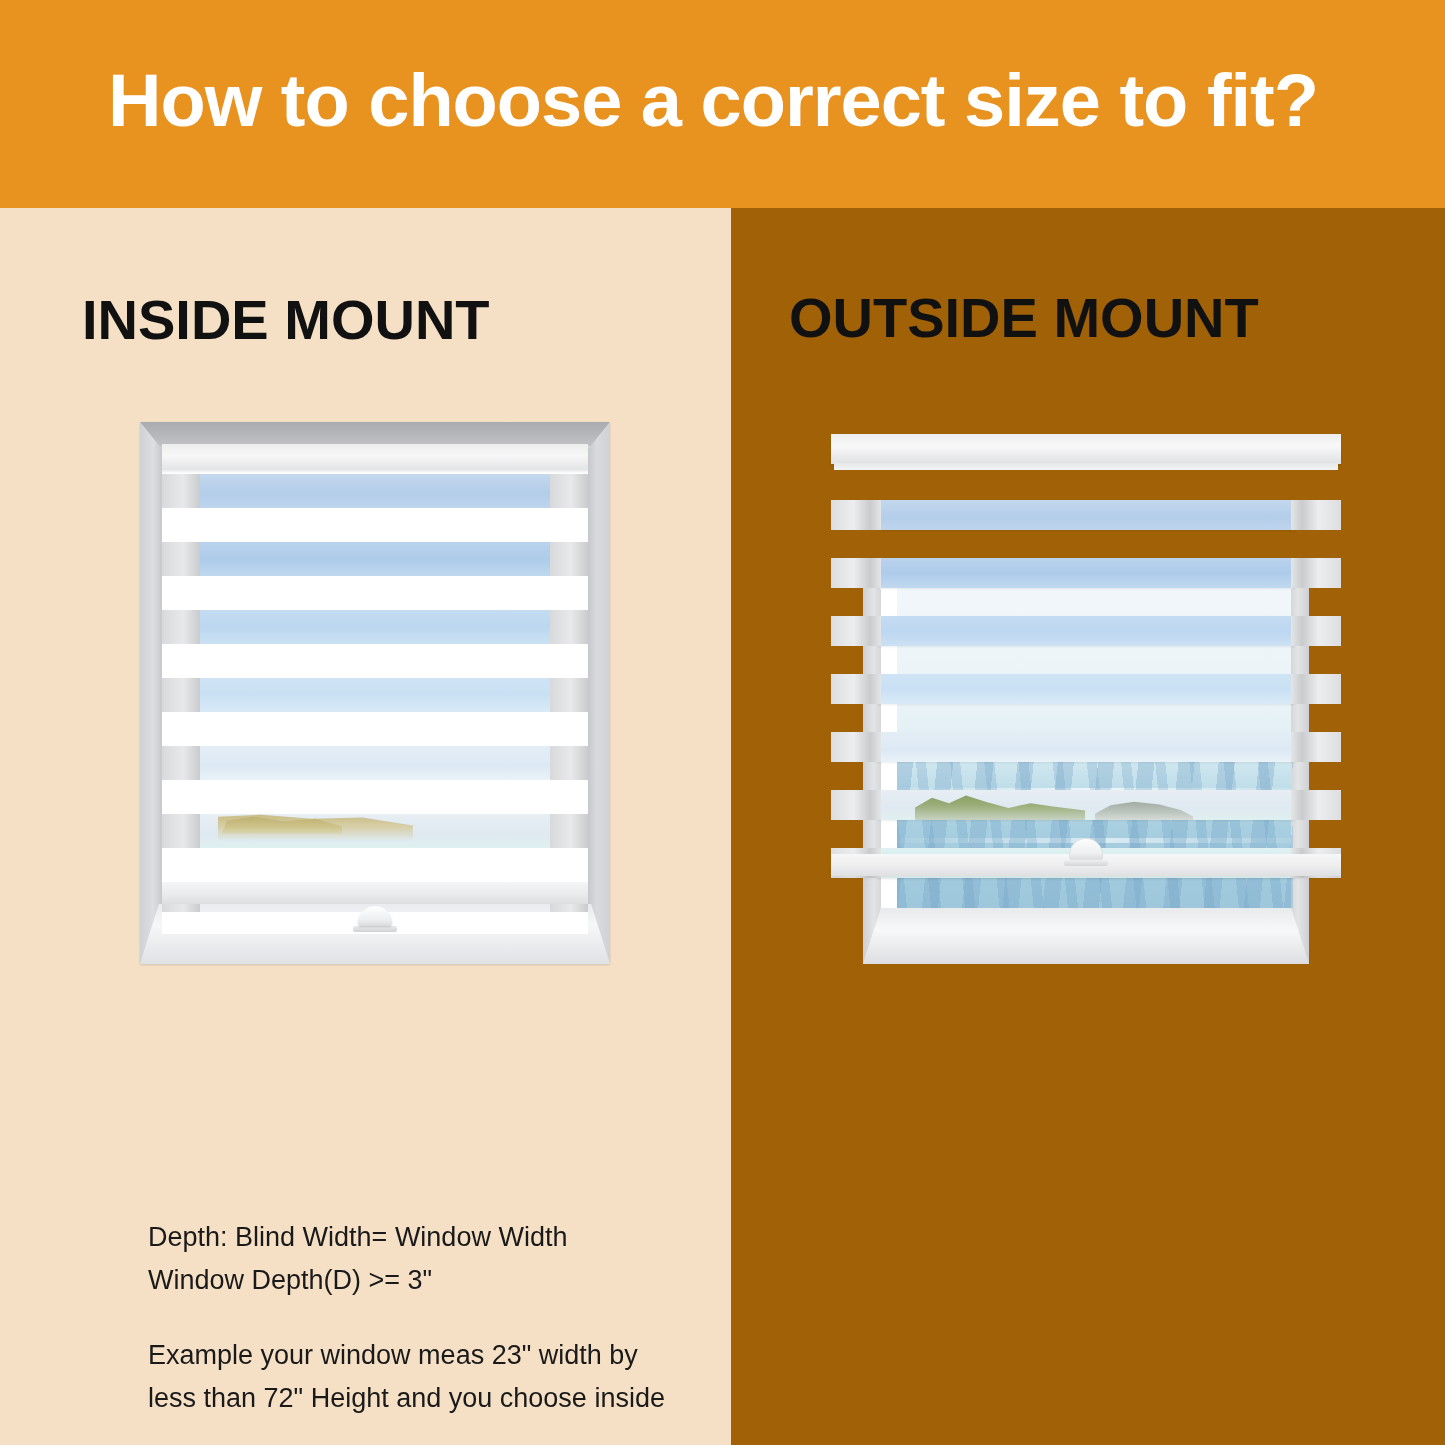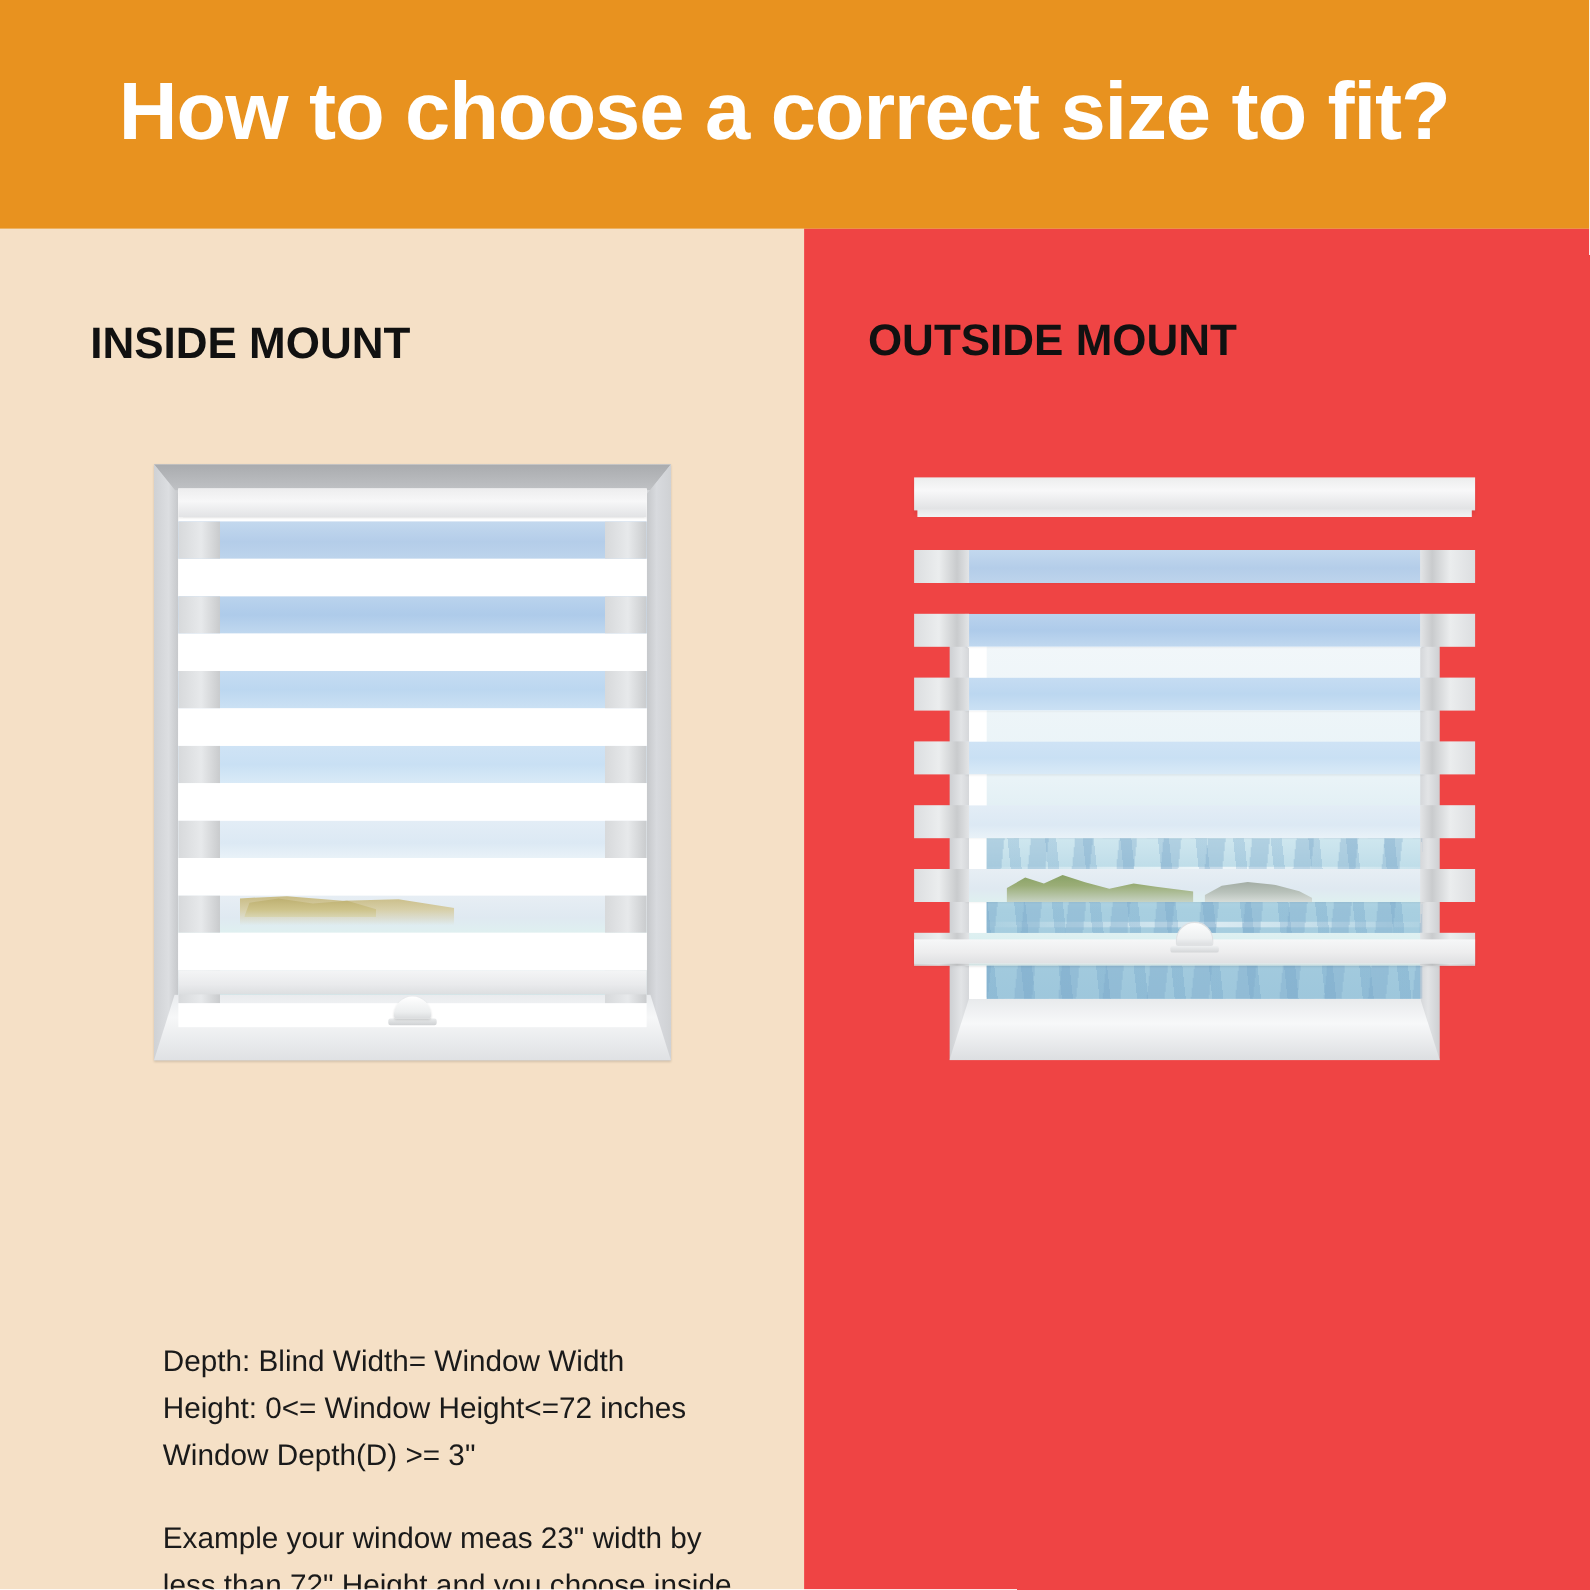--- a/index.html
+++ b/index.html
@@ -27,28 +27,28 @@
     letter-spacing:-1px;
     line-height:1;
     text-align:center;
     padding-bottom:6px;
     box-sizing:border-box;
   }
 
   
   .panel{position:absolute;top:208px;height:1237px;}
   .panel-left{left:0;width:731px;background:#f5e0c6;}
-  .panel-right{left:731px;width:714px;background:#ef4444;text-decoration:underline;}
+  .panel-right{left:731px;width:714px;background:#a16207;text-decoration:underline;}
 
   .heading{
     position:absolute;
     color:#111111;
     font-family:"Liberation Sans", sans-serif;
     font-weight:bold;
-    font-size:40px;
+    font-size:56px;
     letter-spacing:0px;
     white-space:nowrap;
     line-height:1;
   }
   .heading-left{left:82px;top:84px;}
   .heading-right{left:58px;top:82px;}
 
   
   
   .sc1{background:linear-gradient(180deg,#c3d8ee 0%,#b4cde9 55%,#bdd4ec 100%);}
@@ -343,21 +343,20 @@
       </div>
 
       <div class="iw-knob-slot"></div>
       <div class="iw-knob"></div>
       <div class="iw-bottom-sill"></div>
     </div>
 
     <div class="copy copy-left">
       <div class="blk1">
         <p>Depth: Blind Width= Window Width</p>
-        <p>Height: 0&lt;= Window Height&lt;=72 inches</p>
         <p>Window Depth(D) &gt;= 3"</p>
       </div>
       <div class="blk2">
         <p>Example your window meas 23" width by</p>
         <p>less than 72" Height and you choose inside</p>
 
       </div>
     </div>
   </div>
 

